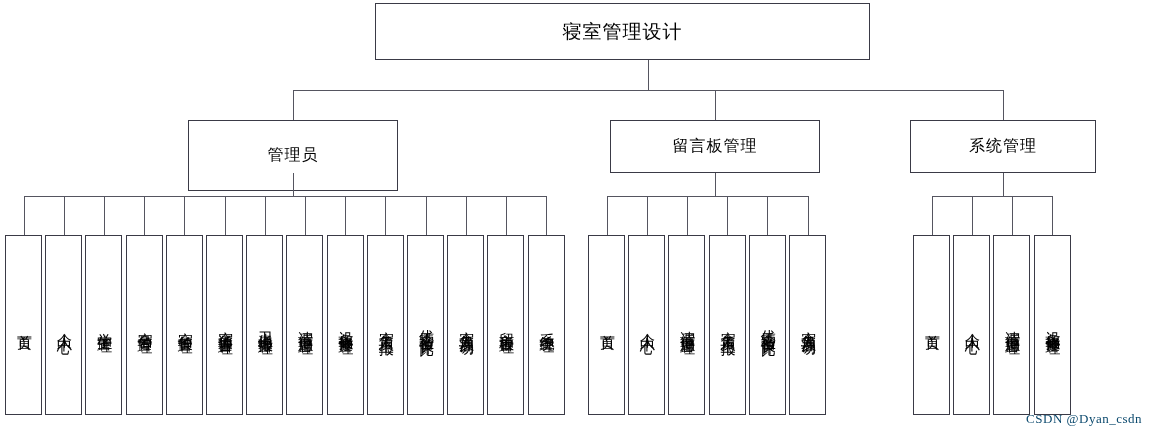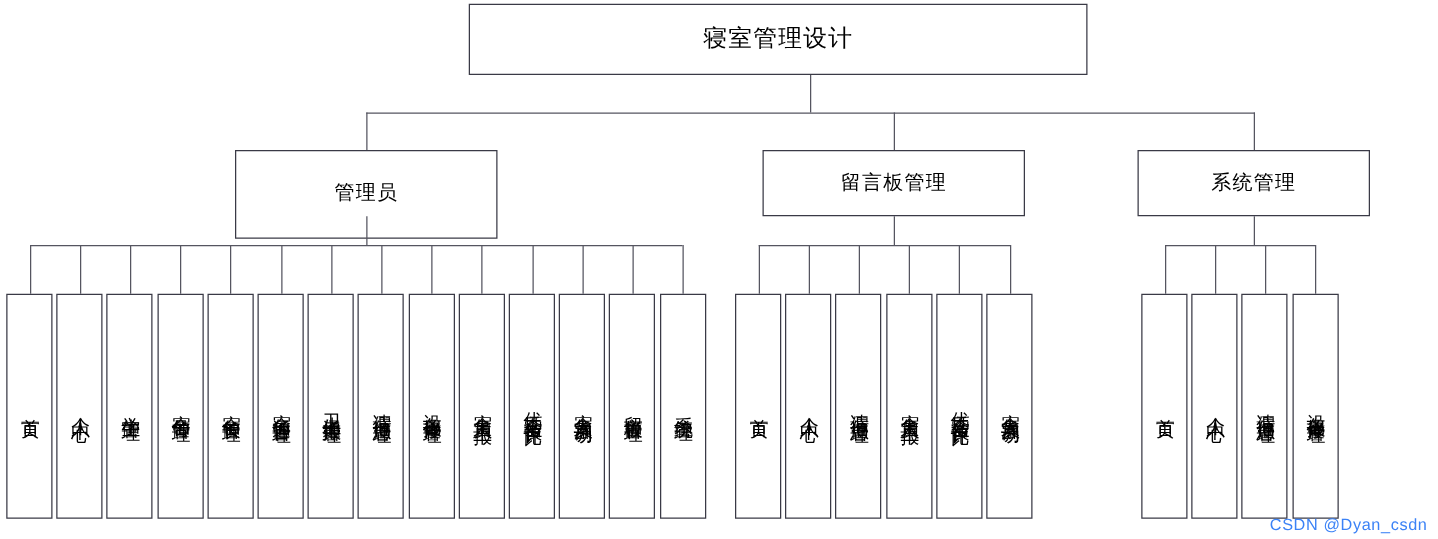--- a/index.html
+++ b/index.html
@@ -64,22 +64,22 @@
     background: #555560;
   }
   .conn-h { height: 1px; }
   .conn-v { width: 1px; }
 
   .watermark {
     position: absolute;
     right: 8px;
     bottom: 4px;
     font-size: 13px;
-    color: #3b82f6;
-    font-family: Liberation Sans, sans-serif;
+    color: #0c4a6e;
+    font-family: Liberation Serif, serif;
     letter-spacing: 0.5px;
     user-select: none;
   }
 </style>
 </head>
 <body>
 
 <div id="diagram">
 
   <div class="box box-root" style="left:375px; top:3px; width:495px; height:57px;">

